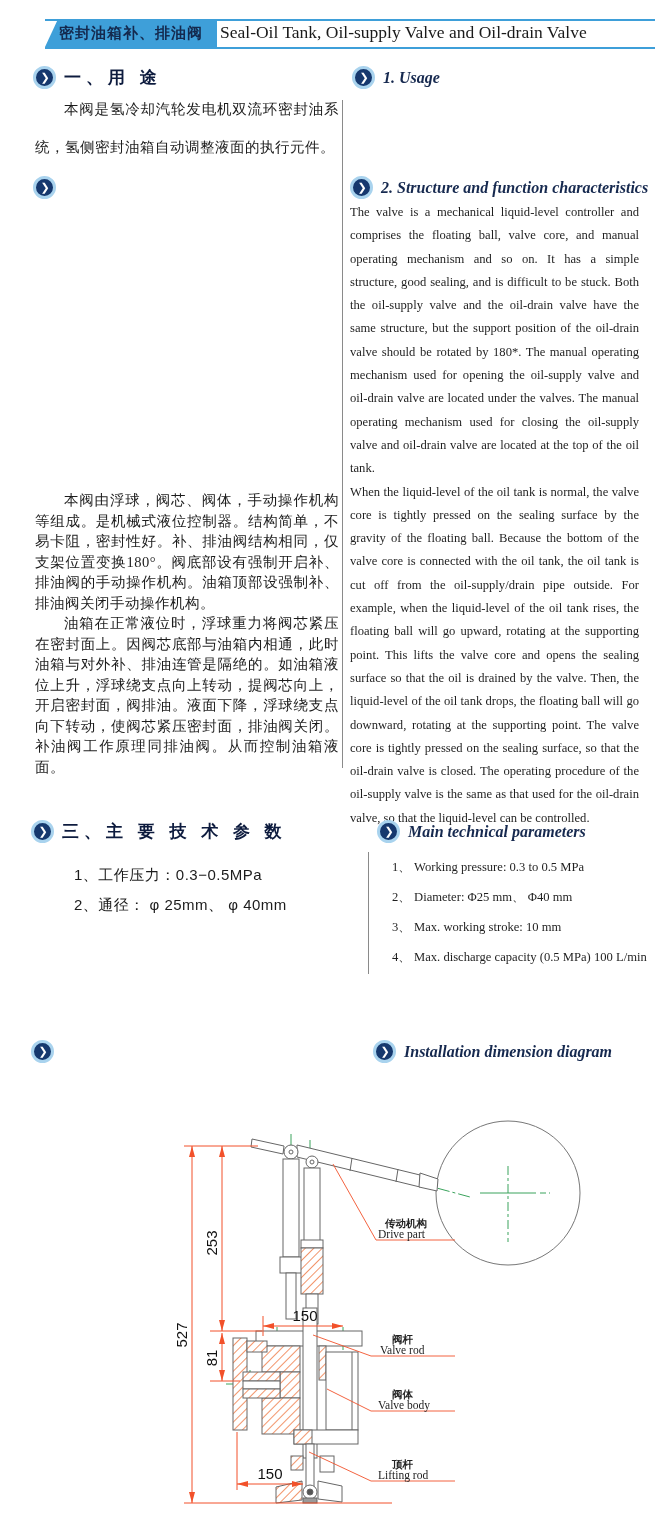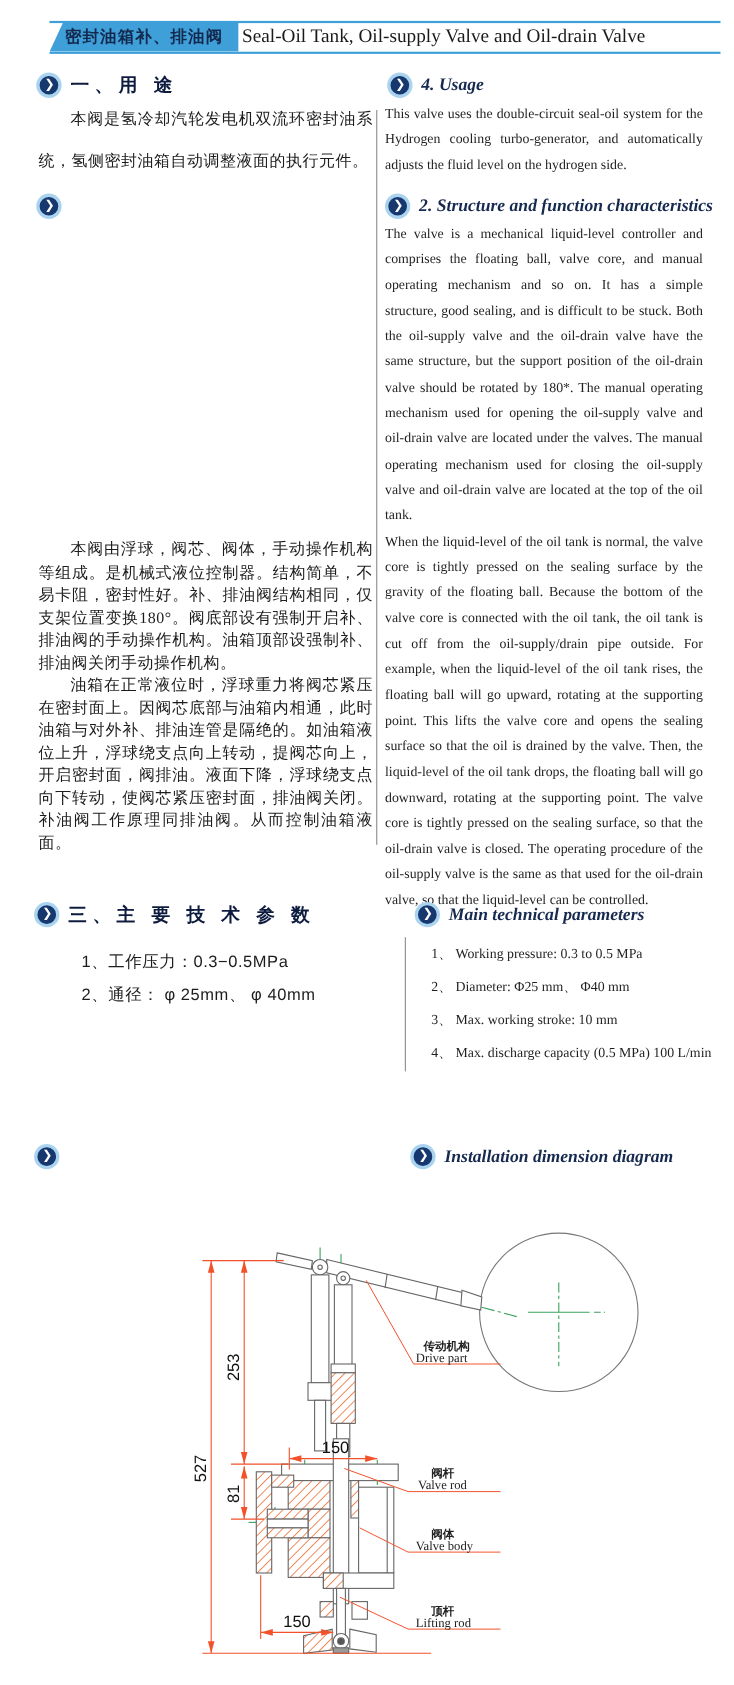--- a/index.html
+++ b/index.html
@@ -71,23 +71,22 @@
         <span class="chev">❯</span>
       </span>
     <span class="h-zh">一、用 途</span>
   </div>
   <div class="abs p-zh p-zh-usage" style="left:35px; top:90px;">本阀是氢冷却汽轮发电机双流环密封油系统，氢侧密封油箱自动调整液面的执行元件。</div>
 
   <div class="abs h-row" style="left:352px; top:66px;">
     <span class="ic">
         <span class="chev">❯</span>
       </span>
-    <span class="h-en">4. Usage</span>
-  </div>
-  <div class="abs p-en" style="left:350px; top:92px;">This valve uses the double-circuit seal-oil system for the Hydrogen cooling turbo-generator, and automatically adjusts the fluid level on the hydrogen side.</div>
+    <span class="h-en">1. Usage</span>
+  </div>
 
   <div class="abs h-row" style="left:33px; top:176px;">
     <span class="ic">
         <span class="chev">❯</span>
       </span>
   </div>
   <div class="abs p-zh p-zh-dense" style="left:35px; top:490px;">
     <p>本阀由浮球，阀芯、阀体，手动操作机构等组成。是机械式液位控制器。结构简单，不易卡阻，密封性好。补、排油阀结构相同，仅支架位置变换180°。阀底部设有强制开启补、排油阀的手动操作机构。油箱顶部设强制补、排油阀关闭手动操作机构。</p>
     <p>油箱在正常液位时，浮球重力将阀芯紧压在密封面上。因阀芯底部与油箱内相通，此时油箱与对外补、排油连管是隔绝的。如油箱液位上升，浮球绕支点向上转动，提阀芯向上，开启密封面，阀排油。液面下降，浮球绕支点向下转动，使阀芯紧压密封面，排油阀关闭。补油阀工作原理同排油阀。从而控制油箱液面。</p>
   </div>

